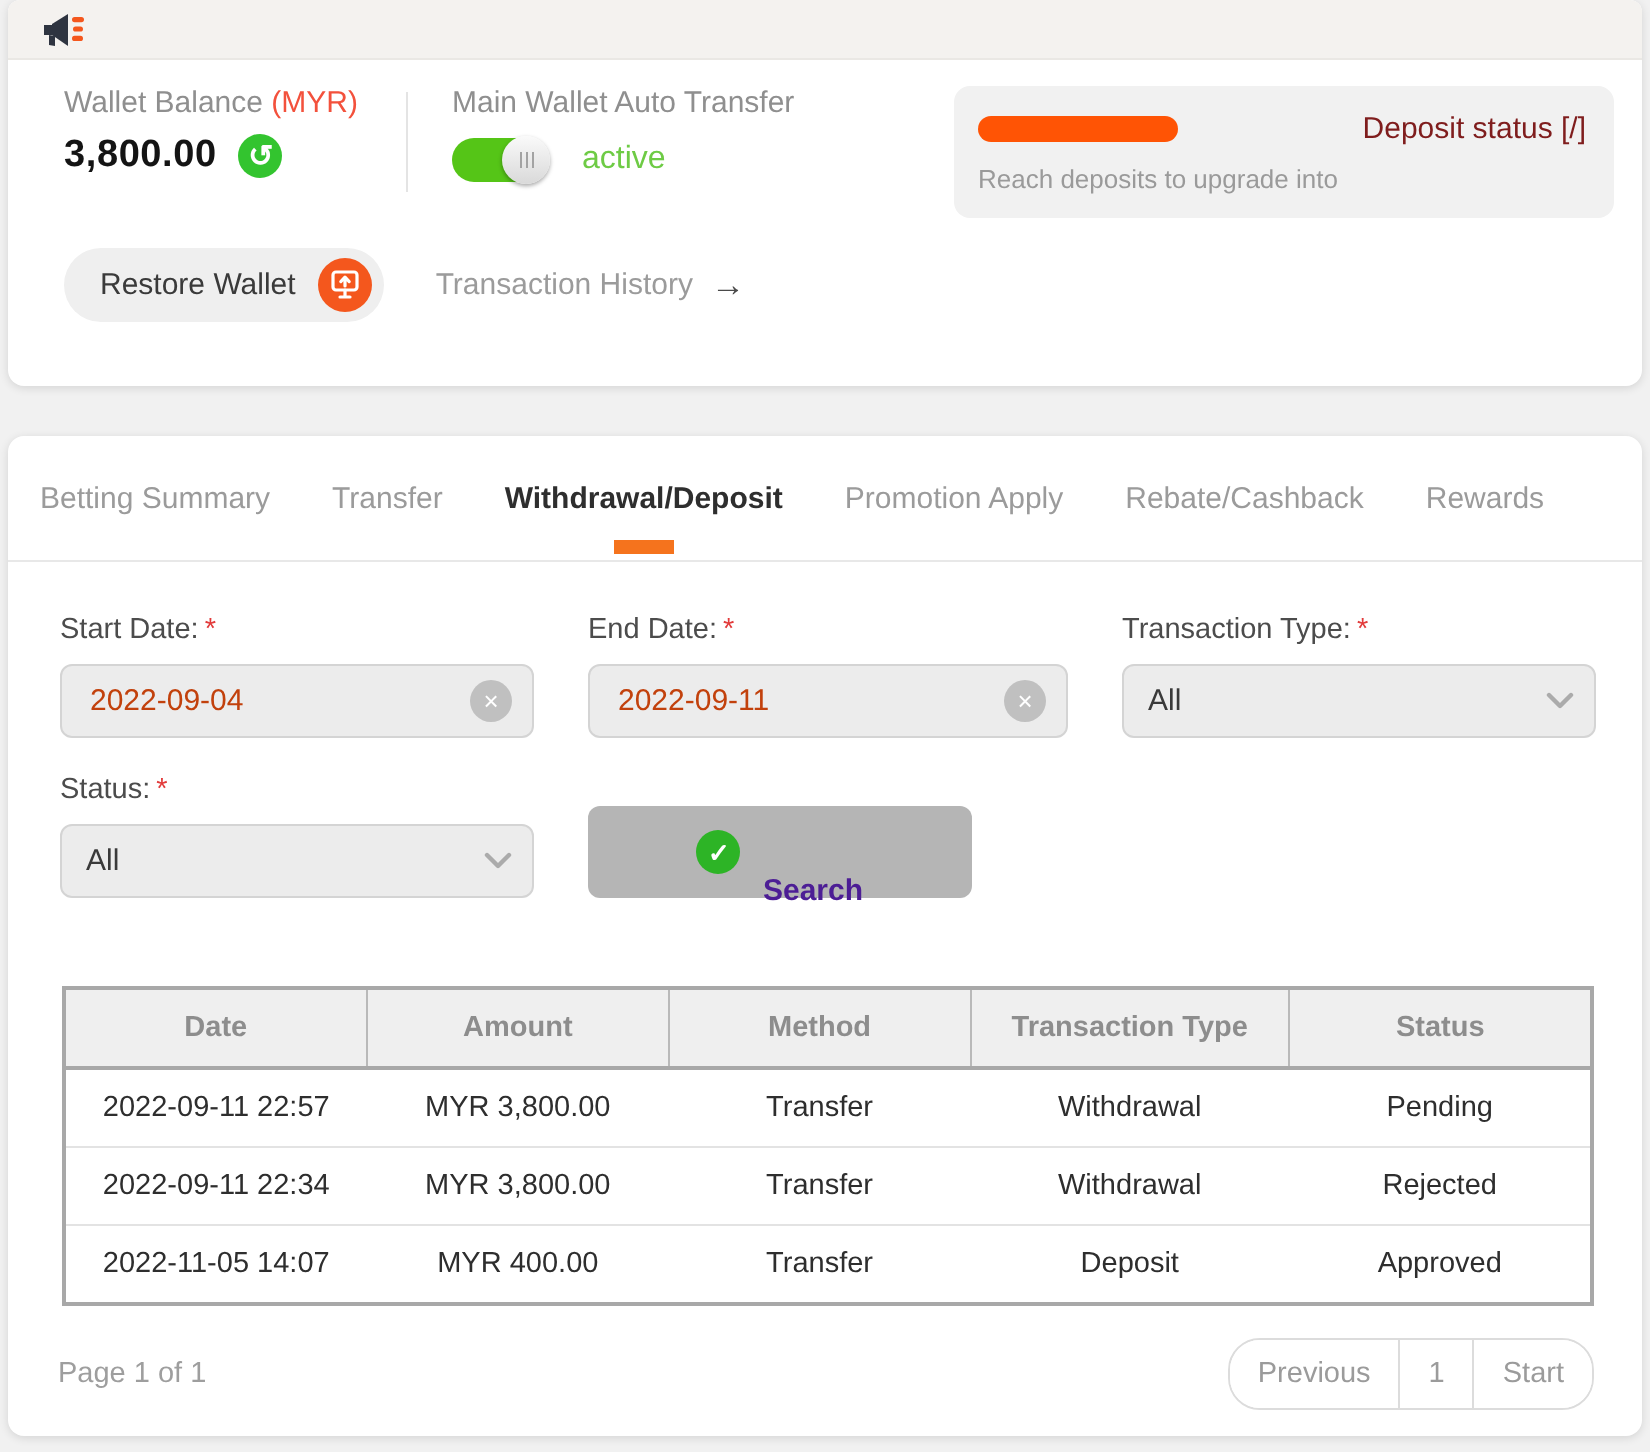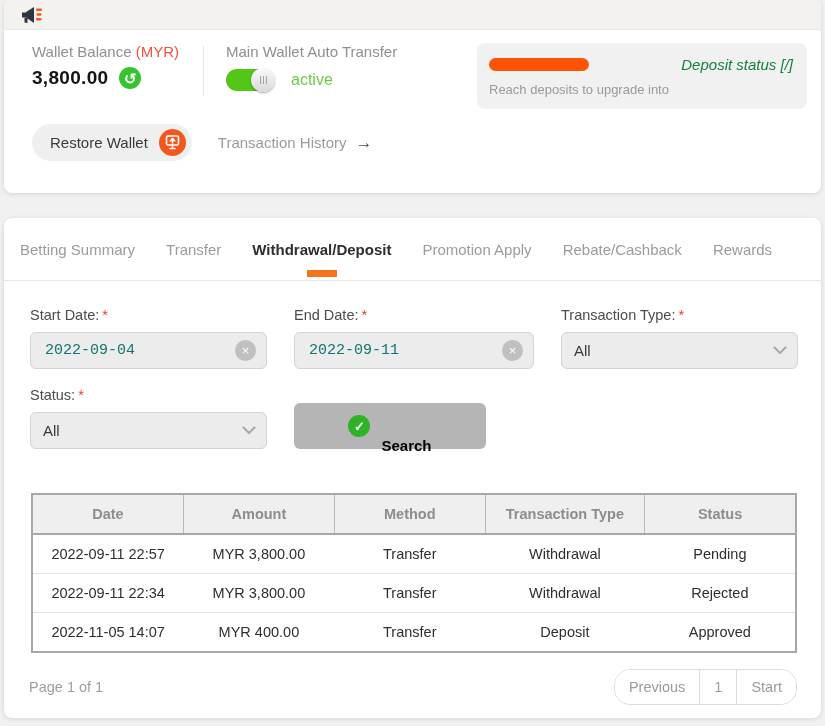--- a/index.html
+++ b/index.html
@@ -23,46 +23,46 @@
   .vdivider{width:1px;height:50px;background:#e4e4e4;margin:3px 22px 0 24px;}
   .at-label{font-size:15px;color:#8f8f8f;}
   .at-controls{margin-top:9px;display:flex;align-items:center;gap:20px;}
   .toggle{position:relative;width:45px;height:22px;border-radius:11px;background:#55c517;display:inline-block;cursor:pointer;}
   .knob{position:absolute;top:-1px;left:25px;width:24px;height:24px;border-radius:50%;background:linear-gradient(#fafafa,#d9d9d9);box-shadow:0 1px 2px rgba(0,0,0,.35);display:flex;align-items:center;justify-content:center;}
   .grip{width:7px;height:8px;background:repeating-linear-gradient(90deg,#a3a3a3 0 1px,transparent 1px 3px);}
   .at-status{font-size:16px;color:#6ecb45;}
   .deposit-box{margin-left:auto;width:330px;box-sizing:border-box;background:#f1f1f1;border-radius:8px;padding:13px 14px 12px 12px;}
   .dep-row1{display:flex;align-items:center;}
   .progress-fill{height:13px;border-radius:7px;background:#ff5405;}
-  .dep-label{margin-left:auto;font-size:15px;color:#15803d;font-style:italic;}
+  .dep-label{margin-left:auto;font-size:15px;color:#7f1d1d;}
   .dep-hint{margin-top:9px;font-size:13px;color:#9a9a9a;}
   .actions-row{margin-top:15px;display:flex;align-items:center;gap:26px;}
   .restore-btn{display:flex;align-items:center;gap:11px;height:37px;padding:0 6px 0 18px;border:none;background:#efefef;border-radius:19px;font-family:inherit;font-size:15px;color:#3a3a3a;cursor:pointer;}
   .restore-icon{width:27px;height:27px;display:inline-flex;}
   .history-link{display:flex;align-items:center;gap:9px;font-size:15px;color:#9b9b9b;text-decoration:none;cursor:pointer;}
   .history-link .arrow{color:#4a4a4a;font-weight:bold;font-size:17px;}
 
   
   .tabs{display:flex;gap:31px;padding:0 0 0 16px;height:62px;align-items:center;border-bottom:1px solid #e8e8e8;}
   .tab{position:relative;font-size:15px;color:#9b9b9b;cursor:pointer;height:100%;display:flex;align-items:center;}
   .tab.active{color:#2e2e2e;font-weight:bold;}
   .tab.active::after{content:"";position:absolute;left:50%;transform:translateX(-50%);bottom:3px;width:30px;height:7px;background:#f5731d;}
 
   
   .filters{display:grid;grid-template-columns:237px 240px 237px;column-gap:27px;row-gap:18px;padding:26px 24px 0 26px;}
   .field-label{font-size:14.5px;color:#4c4c4c;margin-bottom:9px;}
   .req{color:#e23b3b;margin-left:3px;}
   .control{height:37px;box-sizing:border-box;background:#ececec;border:1px solid #d4d4d4;border-radius:6px;display:flex;align-items:center;padding:0 10px 0 12px;font-size:15px;color:#3a3a3a;}
-  .control input{border:none;background:transparent;outline:none;font-family:Liberation Mono, monospace;font-size:15px;color:#0f766e;flex:1;min-width:0;}
+  .control input{border:none;background:transparent;outline:none;font-family:Liberation Sans, sans-serif;font-size:15px;color:#c2410c;flex:1;min-width:0;}
   .clear-btn{margin-left:auto;width:21px;height:21px;border-radius:50%;background:#c0c0c0;color:#fff;font-size:13px;display:inline-flex;align-items:center;justify-content:center;cursor:pointer;flex:none;line-height:1;}
   .chev{margin-left:auto;flex:none;display:inline-flex;cursor:pointer;}
   .search-cell{align-self:end;}
   .search-btn{width:192px;height:46px;border:none;border-radius:6px;background:#b5b5b5;display:flex;align-items:center;justify-content:center;gap:11px;cursor:pointer;}
   .search-check{width:22px;height:22px;border-radius:50%;background:#2db426;color:#fff;font-size:13px;font-weight:bold;display:inline-flex;align-items:center;justify-content:center;line-height:1;}
-  .search-btn .lbl{color:#000000;font-weight:bold;font-size:15px;font-family:inherit;margin-top:39px;}
+  .search-btn .lbl{color:#4c1d95;font-weight:bold;font-size:15px;font-family:inherit;margin-top:39px;}
 
   
   .tbl-wrap{margin:44px 24px 0 27px;}
   table{width:100%;border-collapse:collapse;border:2px solid #a8a8a8;}
   th{background:#efefef;color:#8d8d8d;font-weight:bold;font-size:14.5px;height:36px;border-right:1px solid #b9b9b9;border-bottom:2px solid #a8a8a8;}
   th:last-child{border-right:none;}
   th:nth-child(1){width:19.8%;} th:nth-child(2){width:19.8%;} th:nth-child(3){width:19.7%;} th:nth-child(4){width:20.9%;}
   td{height:36px;text-align:center;font-size:14.5px;color:#2e2e2e;border-bottom:1px solid #e3e3e3;}
   tr:last-child td{border-bottom:none;}
 

